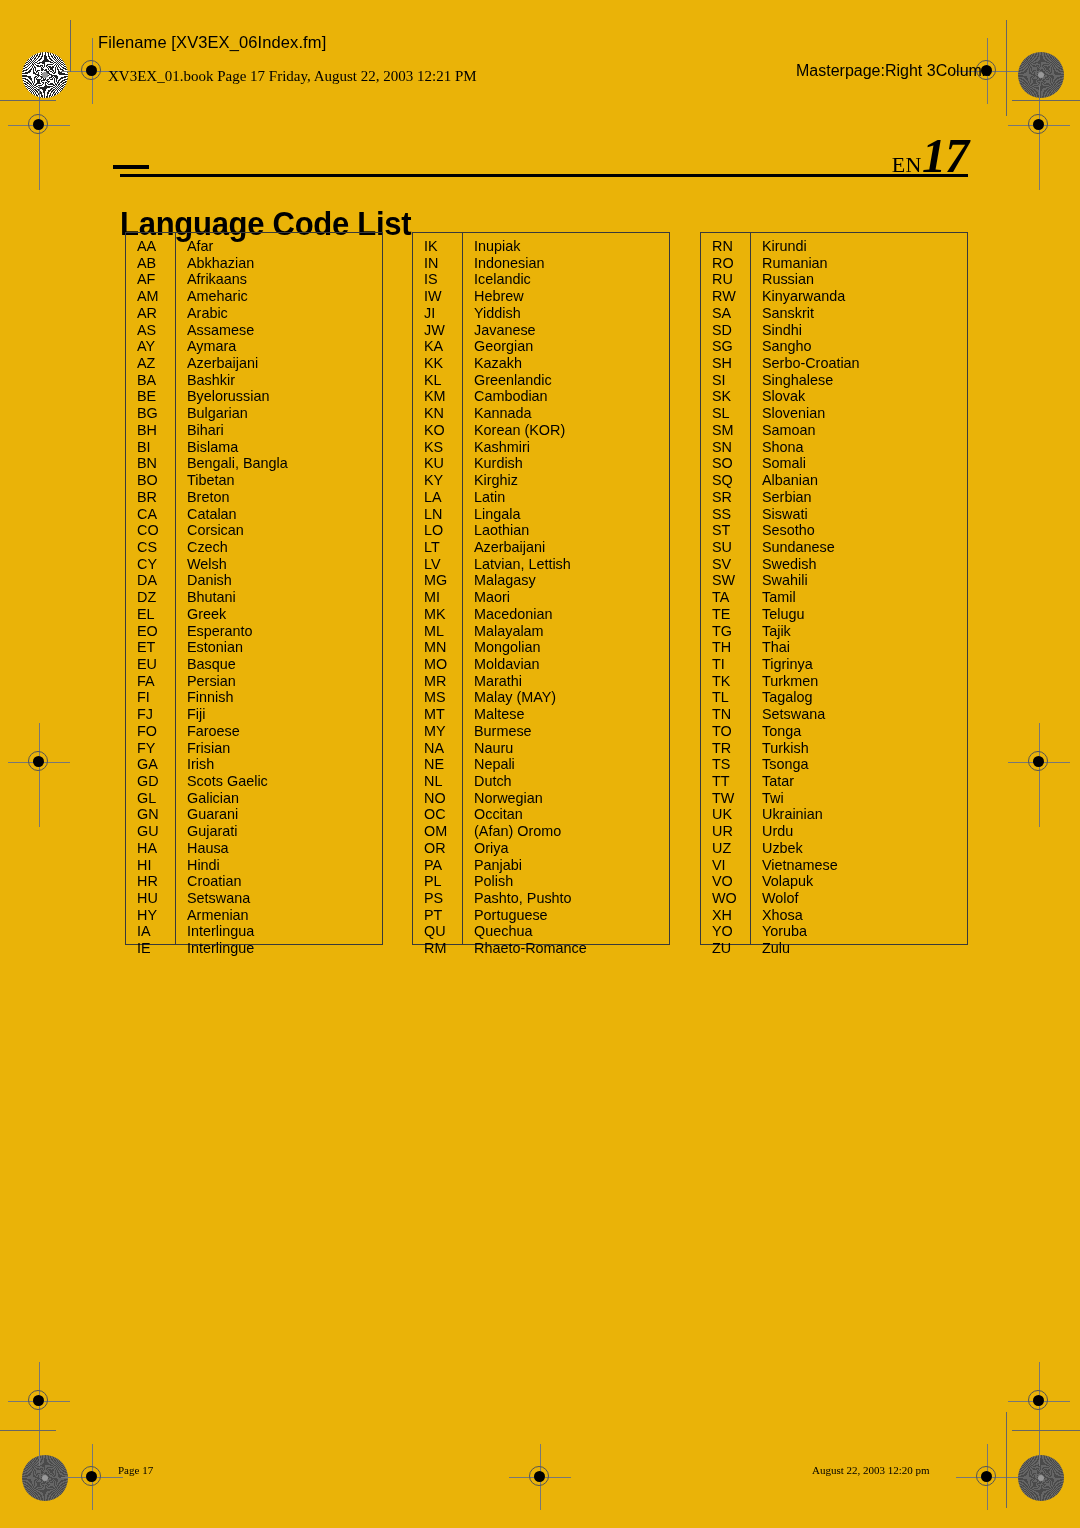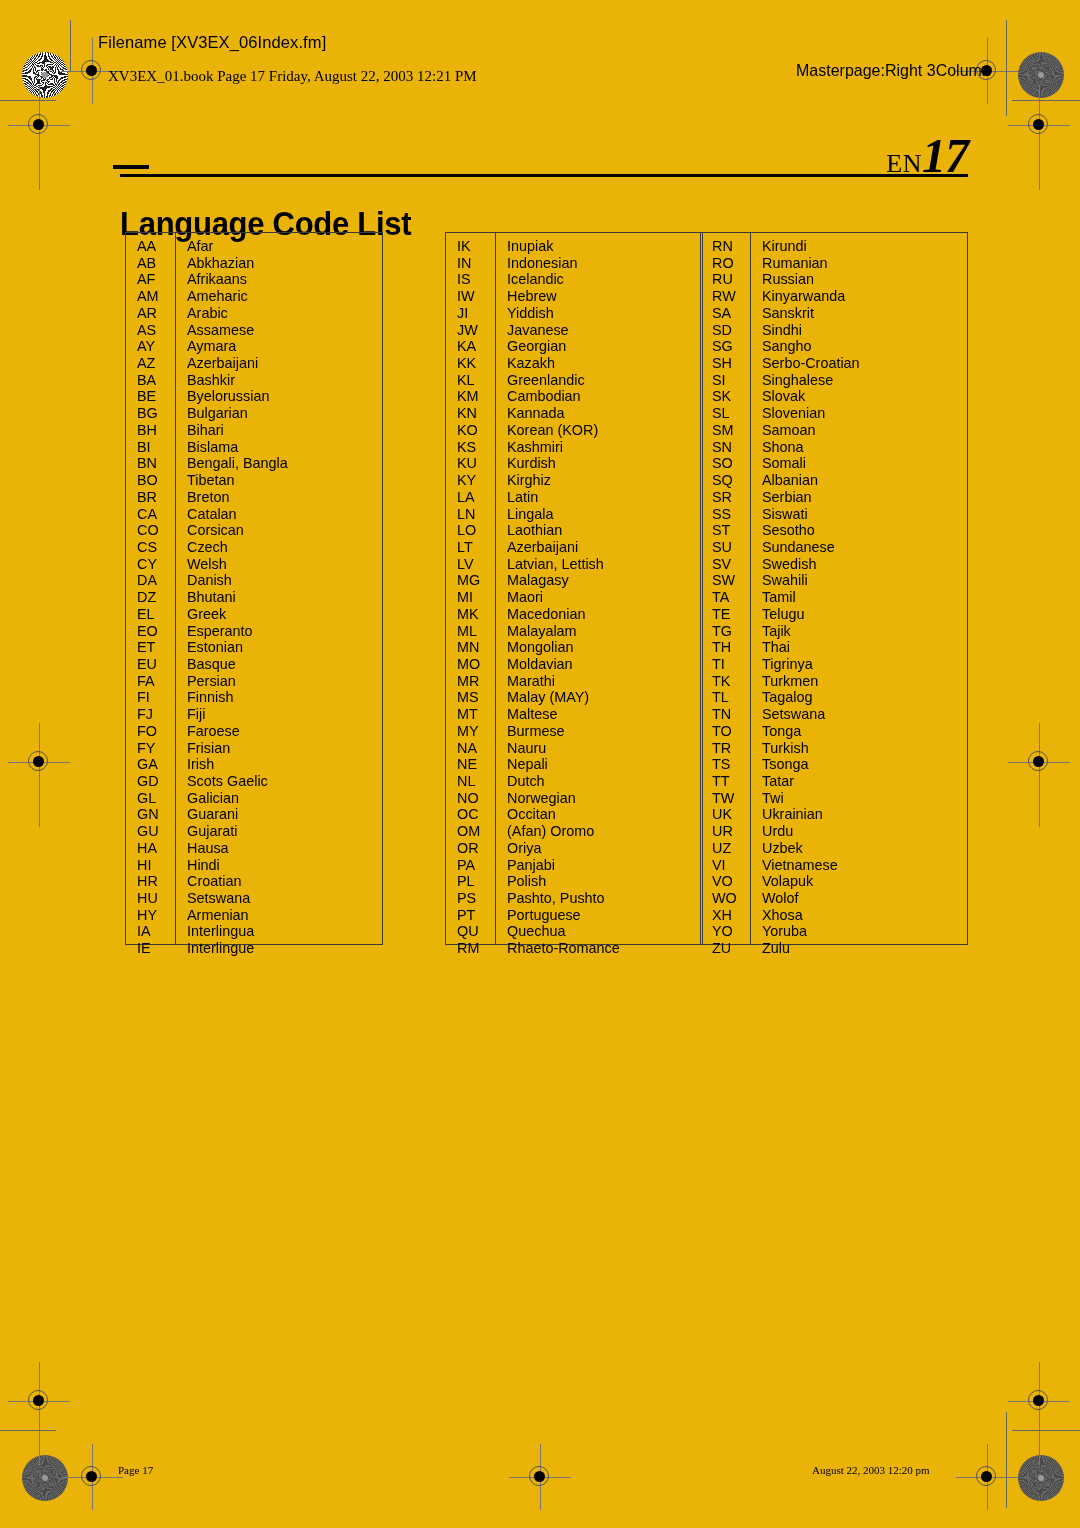--- a/index.html
+++ b/index.html
@@ -115,21 +115,21 @@
   
   .pagenum-wrap {
     position: absolute;
     right: 112px;
     top: 128px;
     text-align: right;
     white-space: nowrap;
   }
   .pagenum-en {
     font-family: "Liberation Serif", serif;
-    font-size: 26px;
+    font-size: 22px;
     font-variant: small-caps;
     letter-spacing: 0.5px;
     vertical-align: baseline;
   }
   .pagenum-no {
     font-family: "Liberation Serif", serif;
     font-style: italic;
     font-weight: bold;
     font-size: 48px;
     letter-spacing: -1px;
@@ -195,21 +195,21 @@
     box-sizing: border-box;
   }
   .lang-name {
     padding-left: 11px;
     box-sizing: border-box;
   }
 
   
   #table-col-1 { left: 125px; width: 258px; }
   #table-col-1 .divider { left: 49px; }
-  #table-col-2 { left: 412px; width: 258px; margin-left: 33px; }
+  #table-col-2 { left: 412px; width: 258px; }
   #table-col-2 .divider { left: 49px; }
   #table-col-3 { left: 700px; width: 268px; }
   #table-col-3 .divider { left: 49px; }
 
   
   .ftr-text {
     position: absolute;
     font-family: "Liberation Serif", serif;
     font-size: 11px;
     white-space: nowrap;

